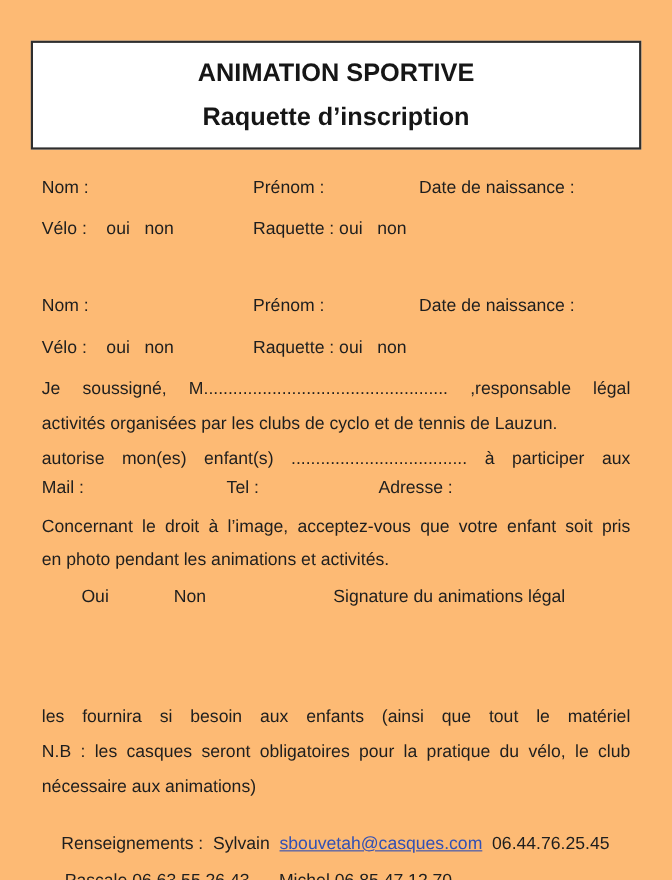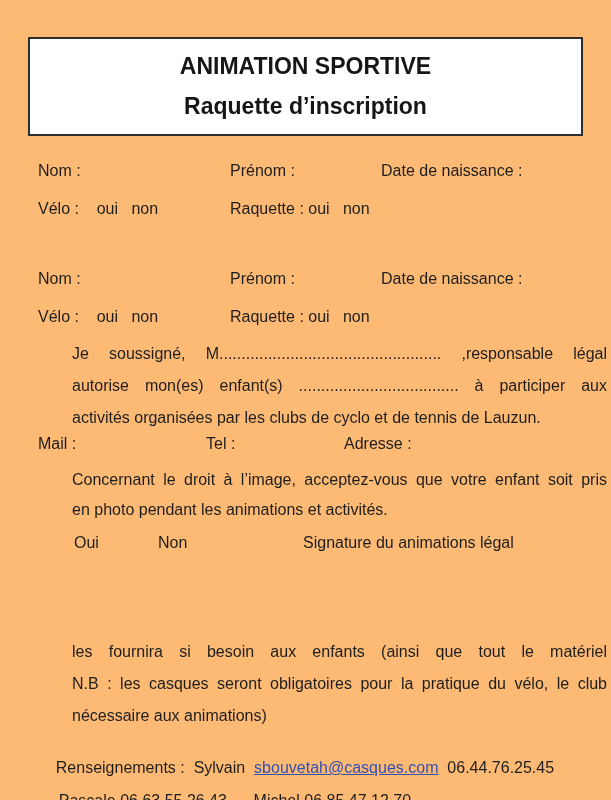--- a/index.html
+++ b/index.html
@@ -32,21 +32,20 @@
     font-weight: bold;
     color: #161616;
     line-height: 1.1;
   }
   .row { position: absolute; left: 0; top: 0; width: 548px; height: 22px; line-height: 22px; }
   .cell { position: absolute; white-space: pre; }
   .para {
     position: absolute;
     left: 38px;
     width: 535px;
-    margin-left: 34px;
   }
   .pline { line-height: 32px; }
   .pline30 { line-height: 30px; }
   .jline { text-align: justify; text-align-last: justify; }
   .lline { text-align: left; }
   .contact-line { position: absolute; white-space: pre; line-height: 22px; }
   a.email-link {
     color: #3350b4;
     text-decoration: underline;
     cursor: pointer;
@@ -80,22 +79,22 @@
     <span class="cell" style="left:381px">Date de naissance :</span>
   </div>
 
   <div class="row" style="top:306px">
     <span class="cell" style="left:38px">Vélo :    oui   non</span>
     <span class="cell" style="left:230px">Raquette : oui   non</span>
   </div>
 
   <div class="para" style="top:338px">
     <div class="pline jline">Je soussigné, M.................................................. ,responsable légal</div>
+    <div class="pline lline">activités organisées par les clubs de cyclo et de tennis de Lauzun.</div>
     <div class="pline jline">autorise mon(es) enfant(s) .................................... à participer aux</div>
-    <div class="pline lline">activités organisées par les clubs de cyclo et de tennis de Lauzun.</div>
   </div>
 
   <div class="row" style="top:433px">
     <span class="cell" style="left:38px">Mail :</span>
     <span class="cell" style="left:206px">Tel :</span>
     <span class="cell" style="left:344px">Adresse :</span>
   </div>
 
   <div class="para" style="top:465px">
     <div class="pline30 jline">Concernant le droit à l’image, acceptez-vous que votre enfant soit pris</div>

